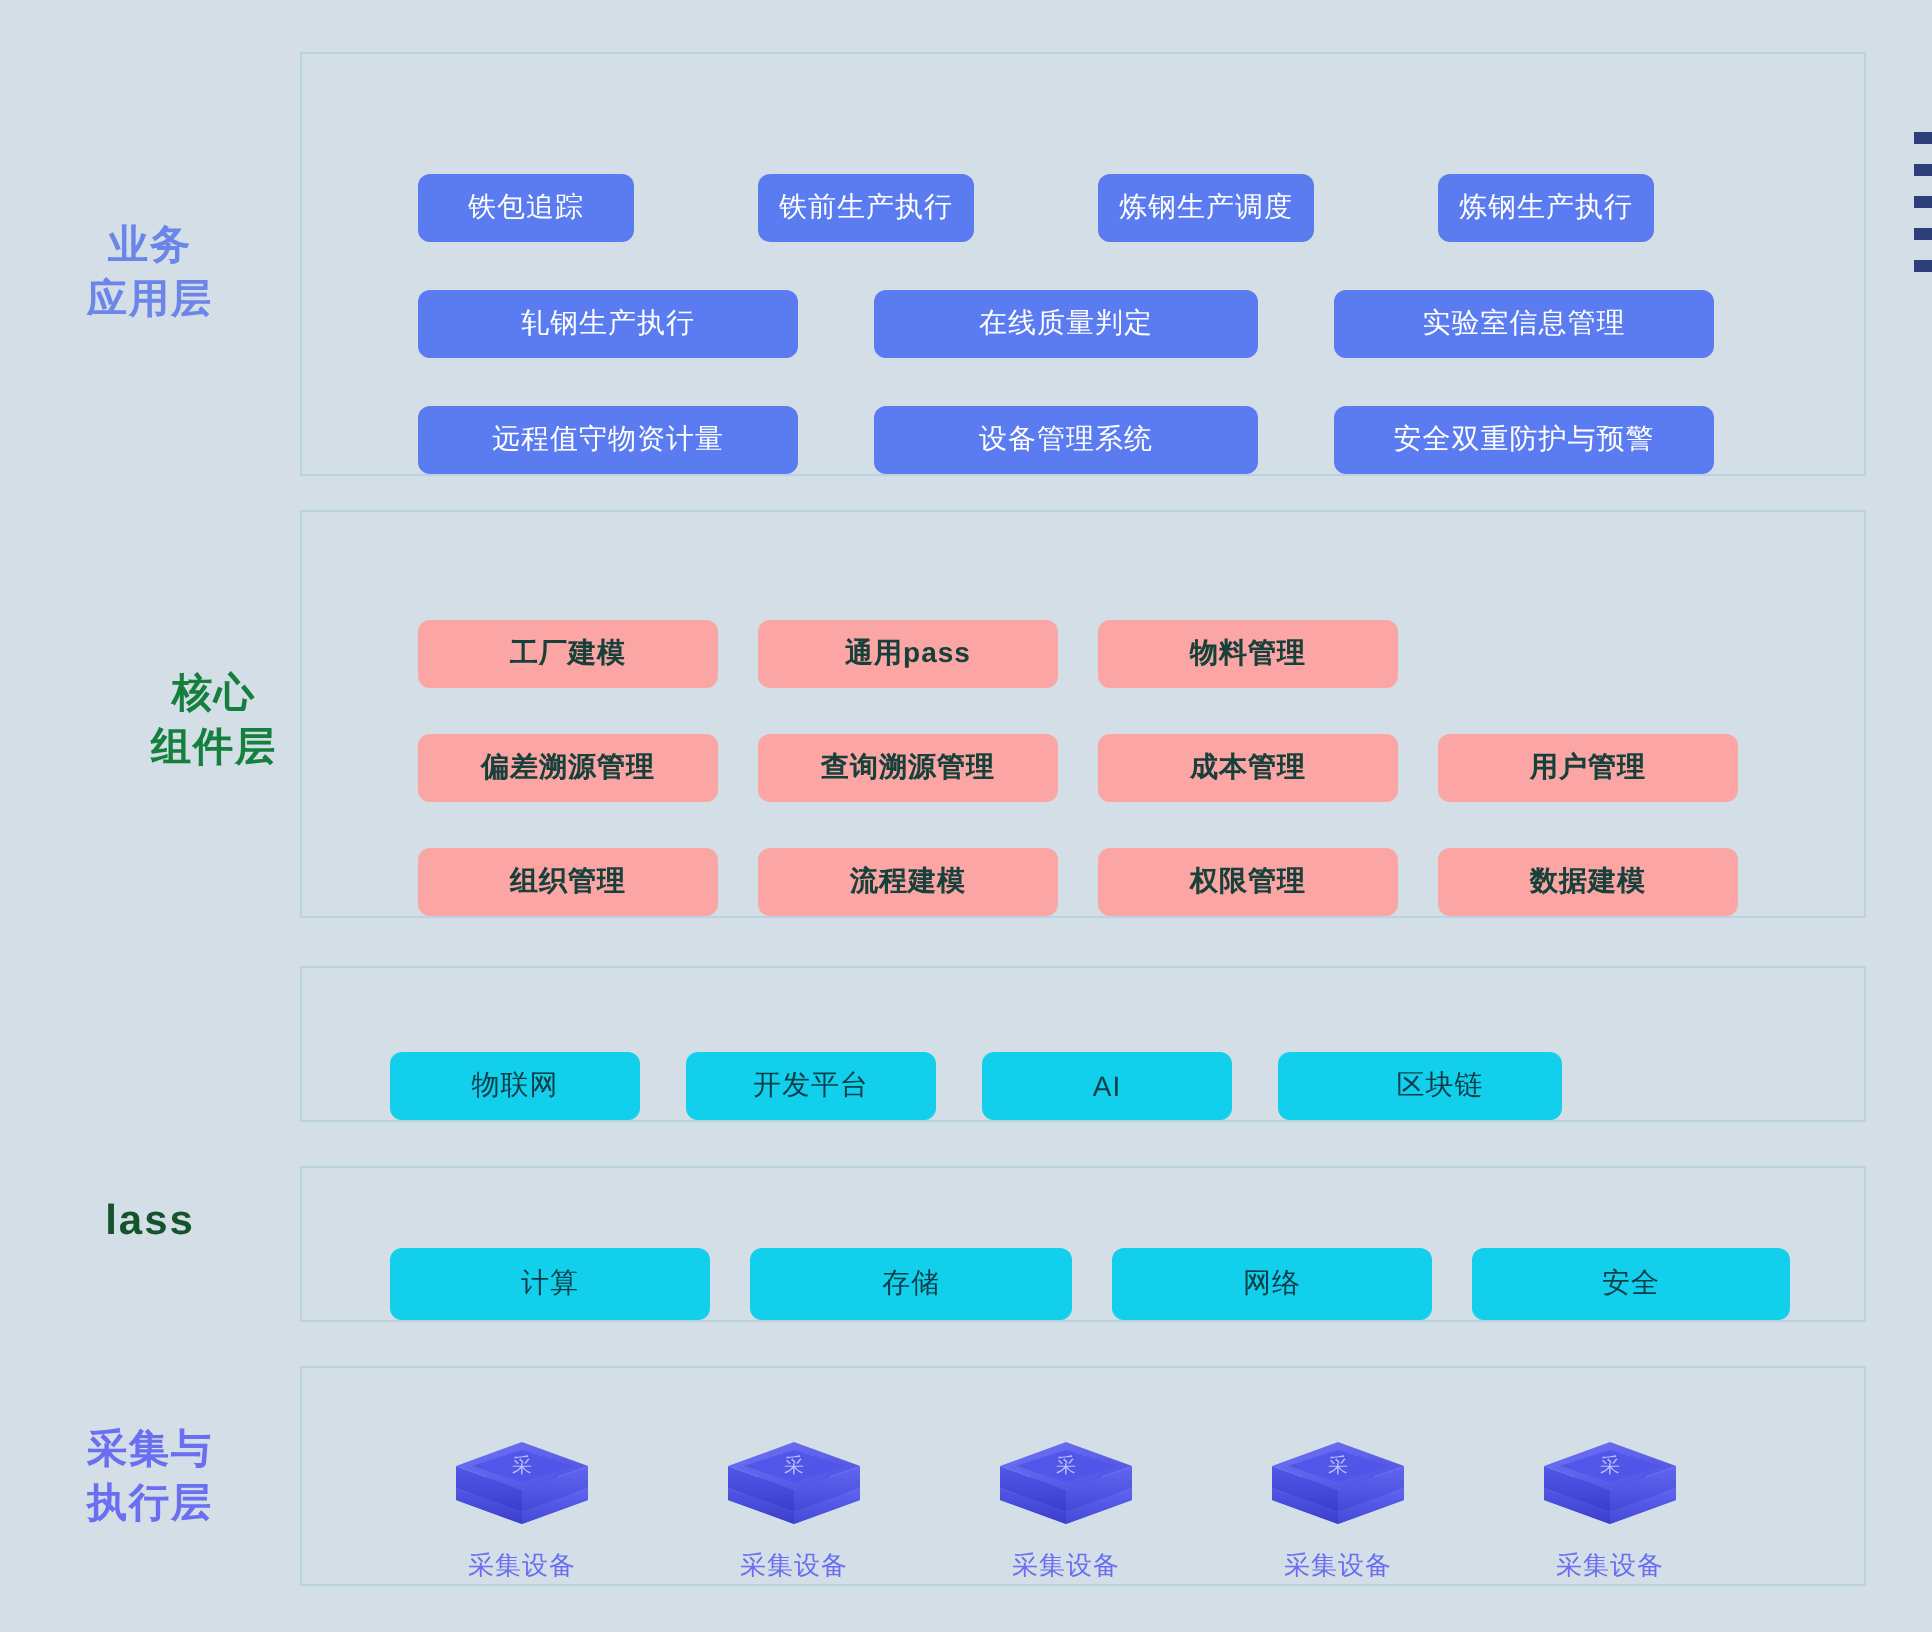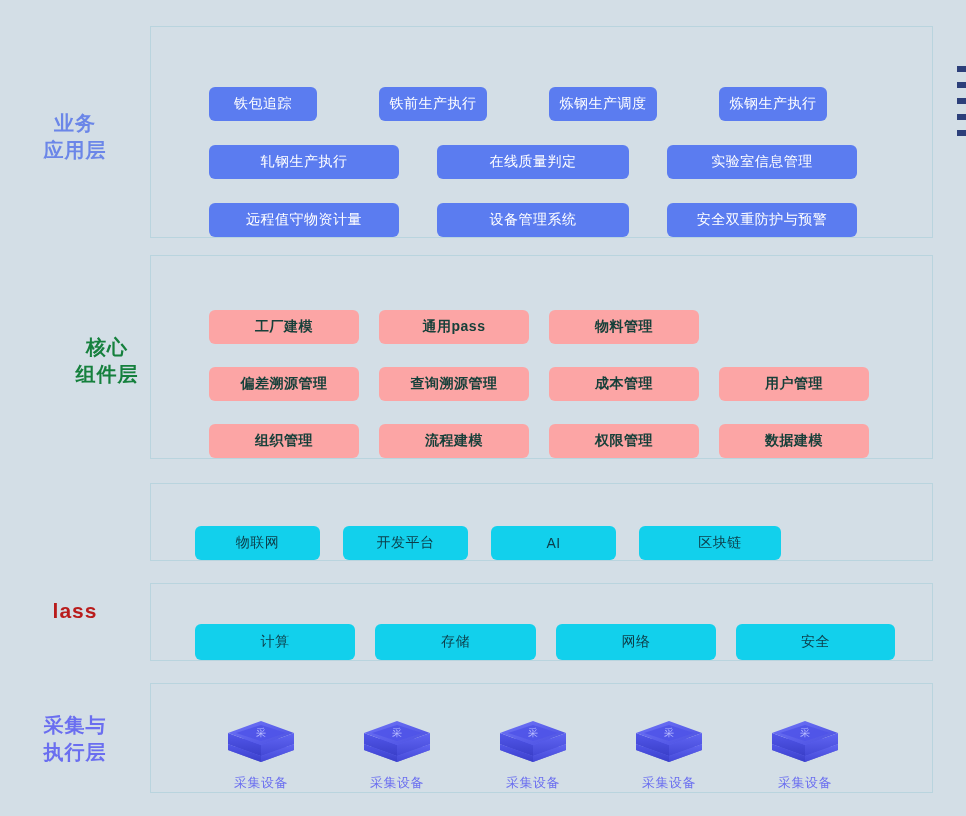--- a/index.html
+++ b/index.html
@@ -110,21 +110,21 @@
   #panel-paas .row { padding-left: 44px; }
   #panel-paas .chip { margin-right: 23px; }
   #panel-paas .chip:nth-child(1) { width: 125px; }
   #panel-paas .chip:nth-child(2) { width: 125px; }
   #panel-paas .chip:nth-child(3) { width: 125px; }
   #panel-paas .chip:nth-child(4) { width: 142px; padding-left: 20px; }
   #panel-paas .chip:nth-child(5) { width: 118px; margin-right: 0; font-style: italic; }
 
   
   #panel-iaas { top: 583px; height: 78px; }
-  #label-iaas { left: 0; top: 597px; color: #b91c1c; font-size: 21px; }
+  #label-iaas { left: 0; top: 597px; color: #14532d; font-size: 21px; }
 
   #panel-iaas .row { padding-left: 44px; }
   #panel-iaas .chip { height: 36px; margin-right: 20px; }
   #panel-iaas .chip:nth-child(1) { width: 160px; }
   #panel-iaas .chip:nth-child(2) { width: 161px; }
   #panel-iaas .chip:nth-child(3) { width: 160px; }
   #panel-iaas .chip:nth-child(4) { width: 159px; margin-right: 0; }
 
   
   #panel-collect { top: 683px; height: 110px; }

